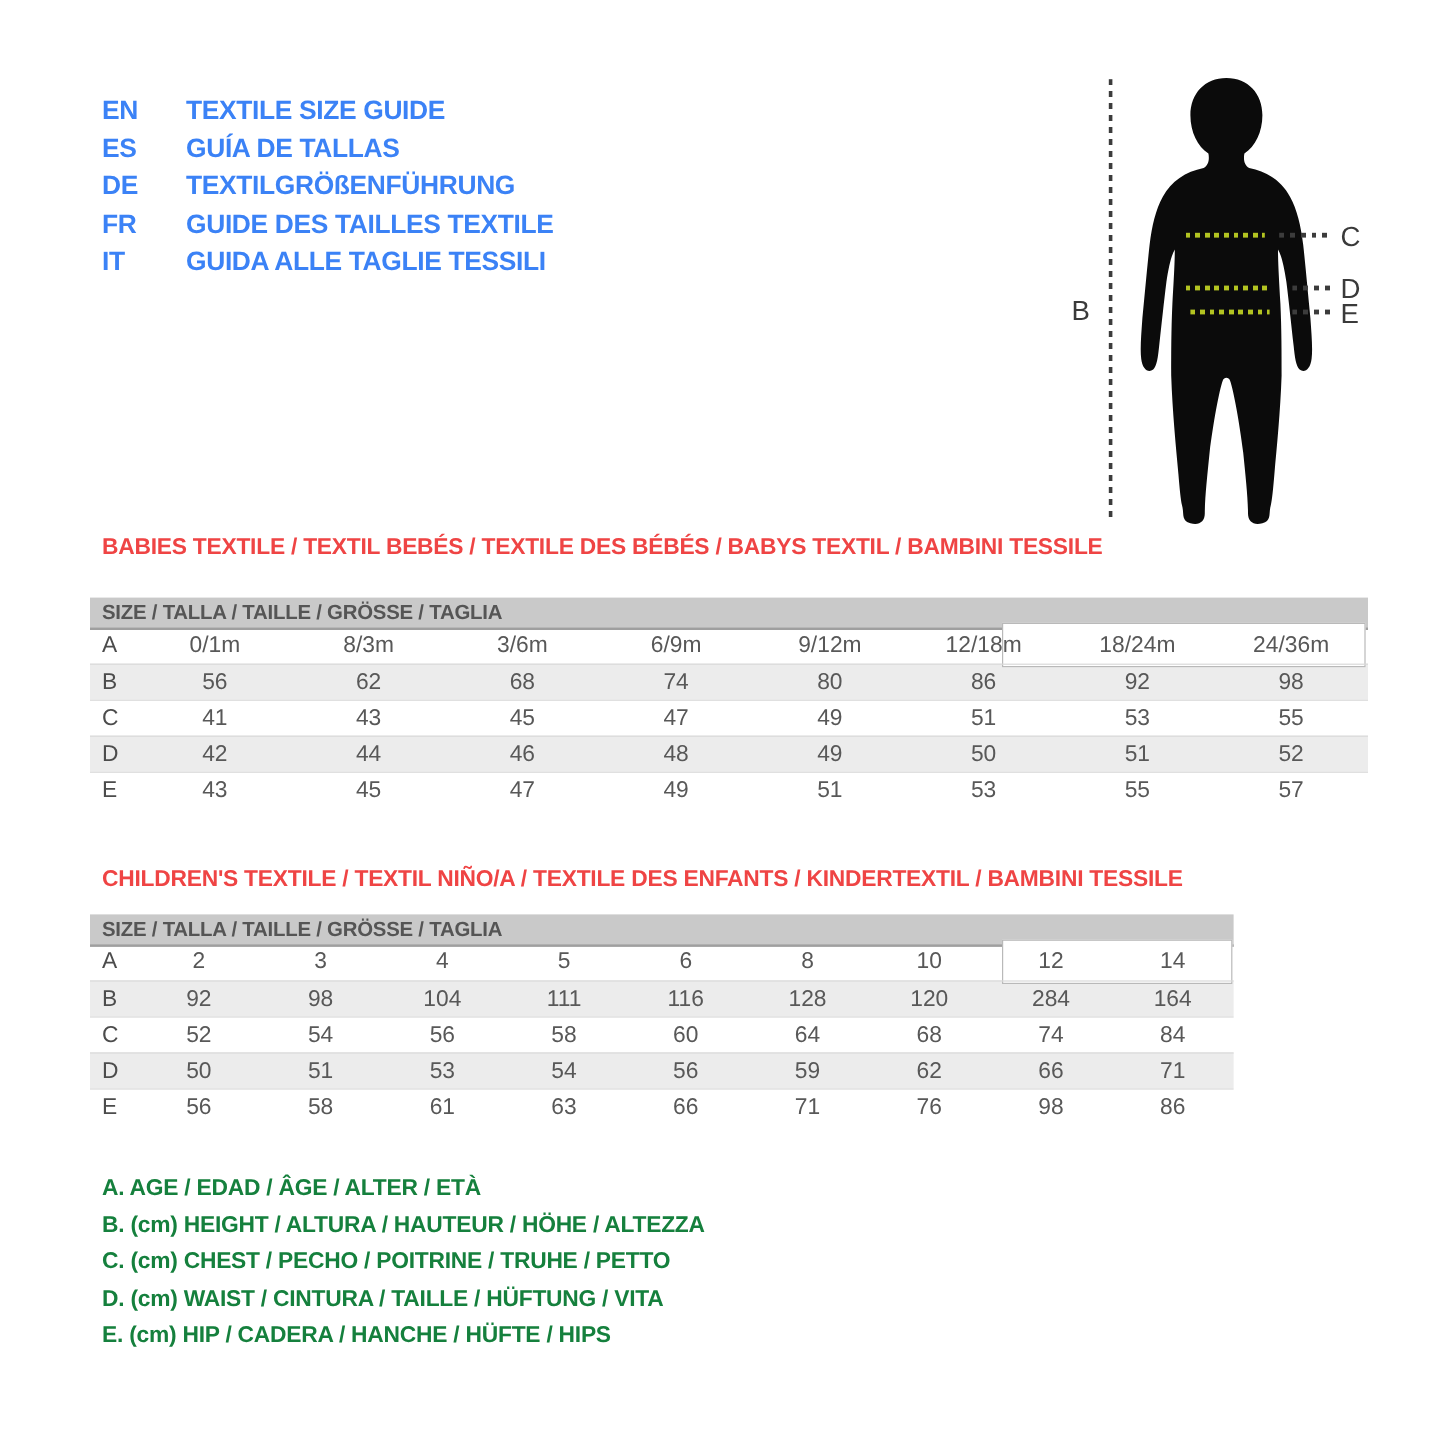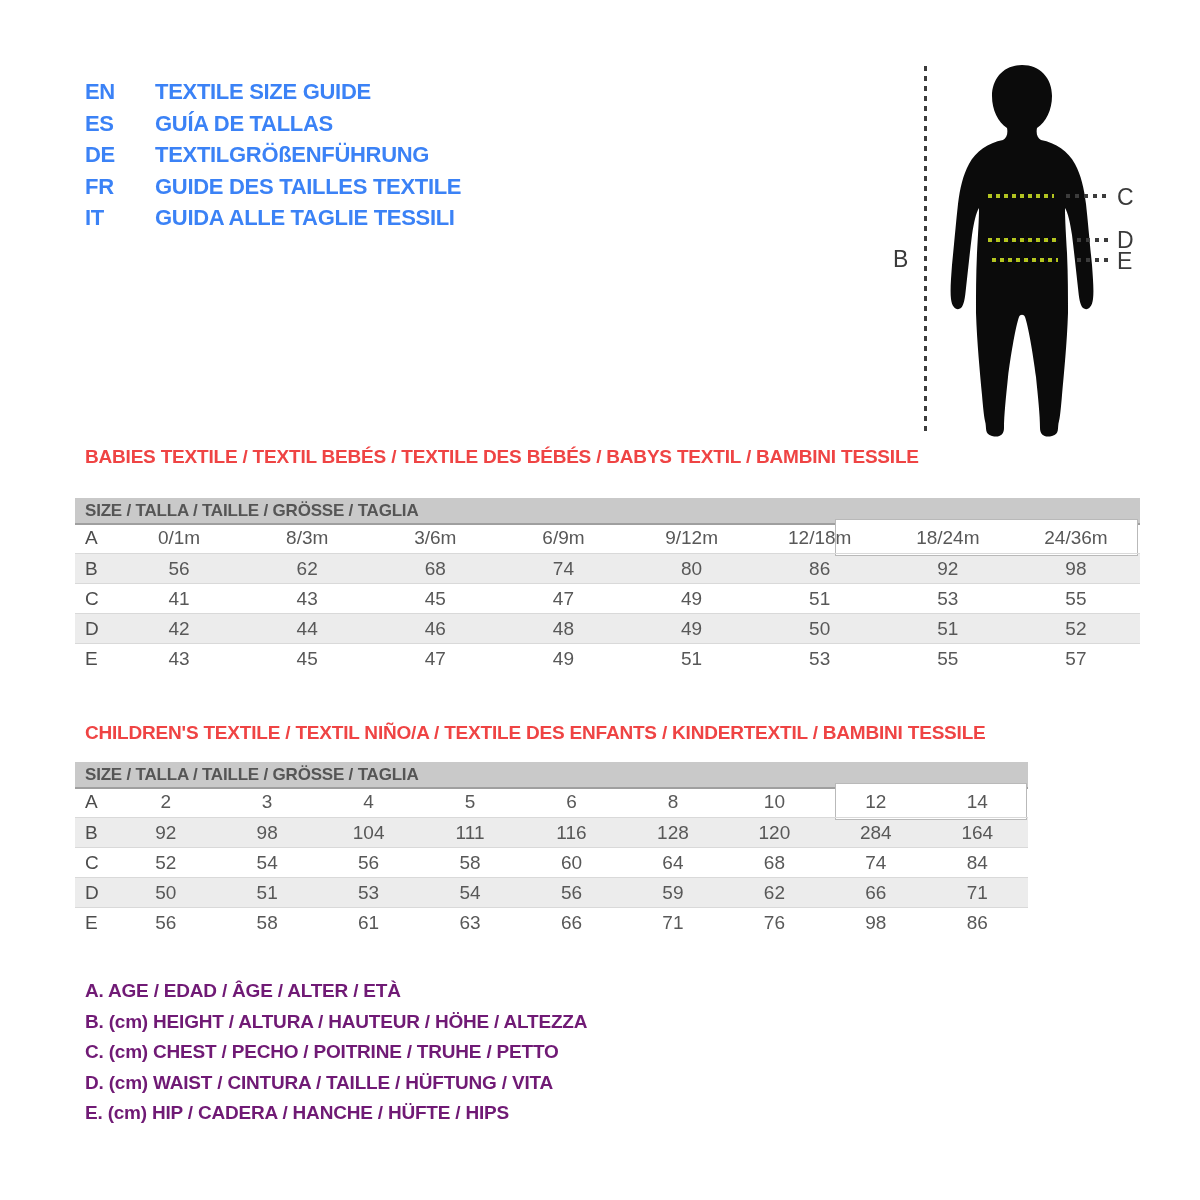--- a/index.html
+++ b/index.html
@@ -45,21 +45,21 @@
   }
   .trow{display:grid;height:30px;line-height:30px;border-top:1px solid #d9d9d9;box-sizing:border-box;}
   .trow.first{border-top:none;}
   .cols-babies{grid-template-columns:40px repeat(8,1fr);}
   .cols-children{grid-template-columns:40px repeat(9,1fr);}
   .rlabel{padding-left:10px;font-size:19px;color:#4c4c4c;}
   .cell{text-align:center;font-size:19px;color:#585858;}
 
   
   .legend{left:85px;top:976px;}
-  .legend-line{font-size:19px;font-weight:700;color:#701a75;line-height:30.5px;letter-spacing:-0.2px;white-space:nowrap;}
+  .legend-line{font-size:19px;font-weight:700;color:#15803d;line-height:30.5px;letter-spacing:-0.2px;white-space:nowrap;}
 </style>
 </head>
 <body>
 
 <div class="abs lang-block">
   <div class="lang-row">
     <span class="lang-code">EN</span>
     <span class="lang-title">TEXTILE SIZE GUIDE</span>
   </div>
   <div class="lang-row">

